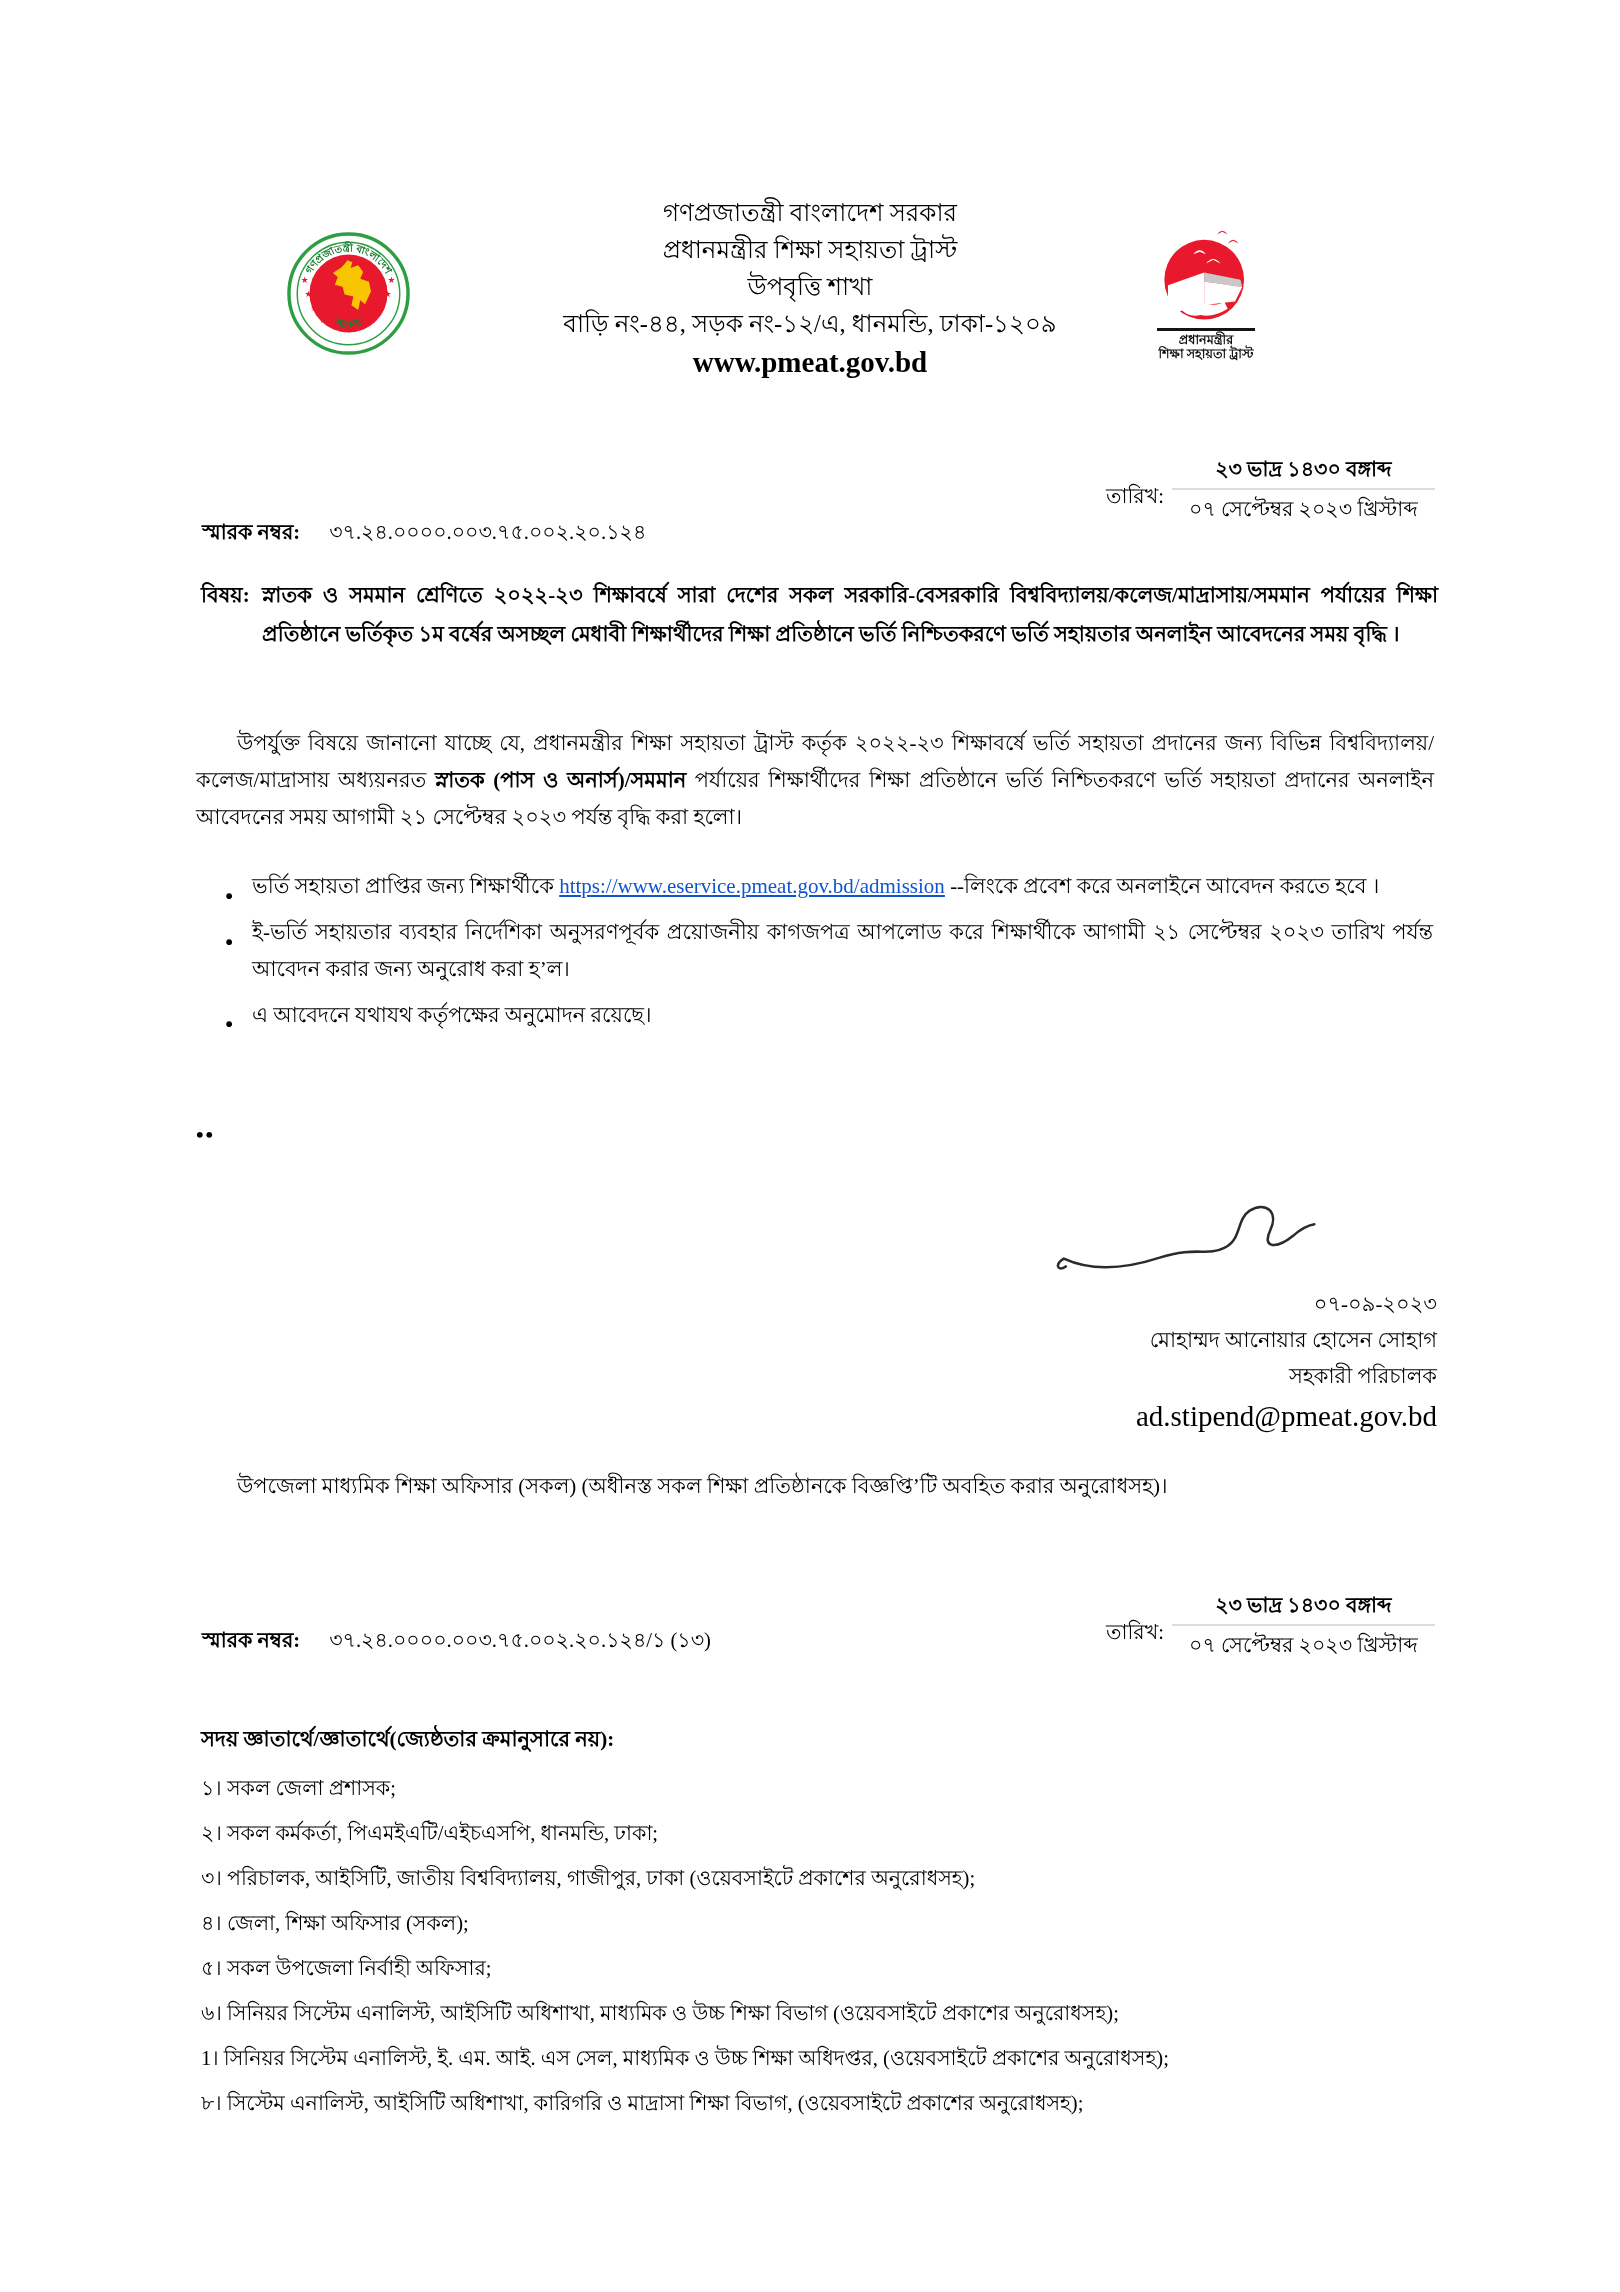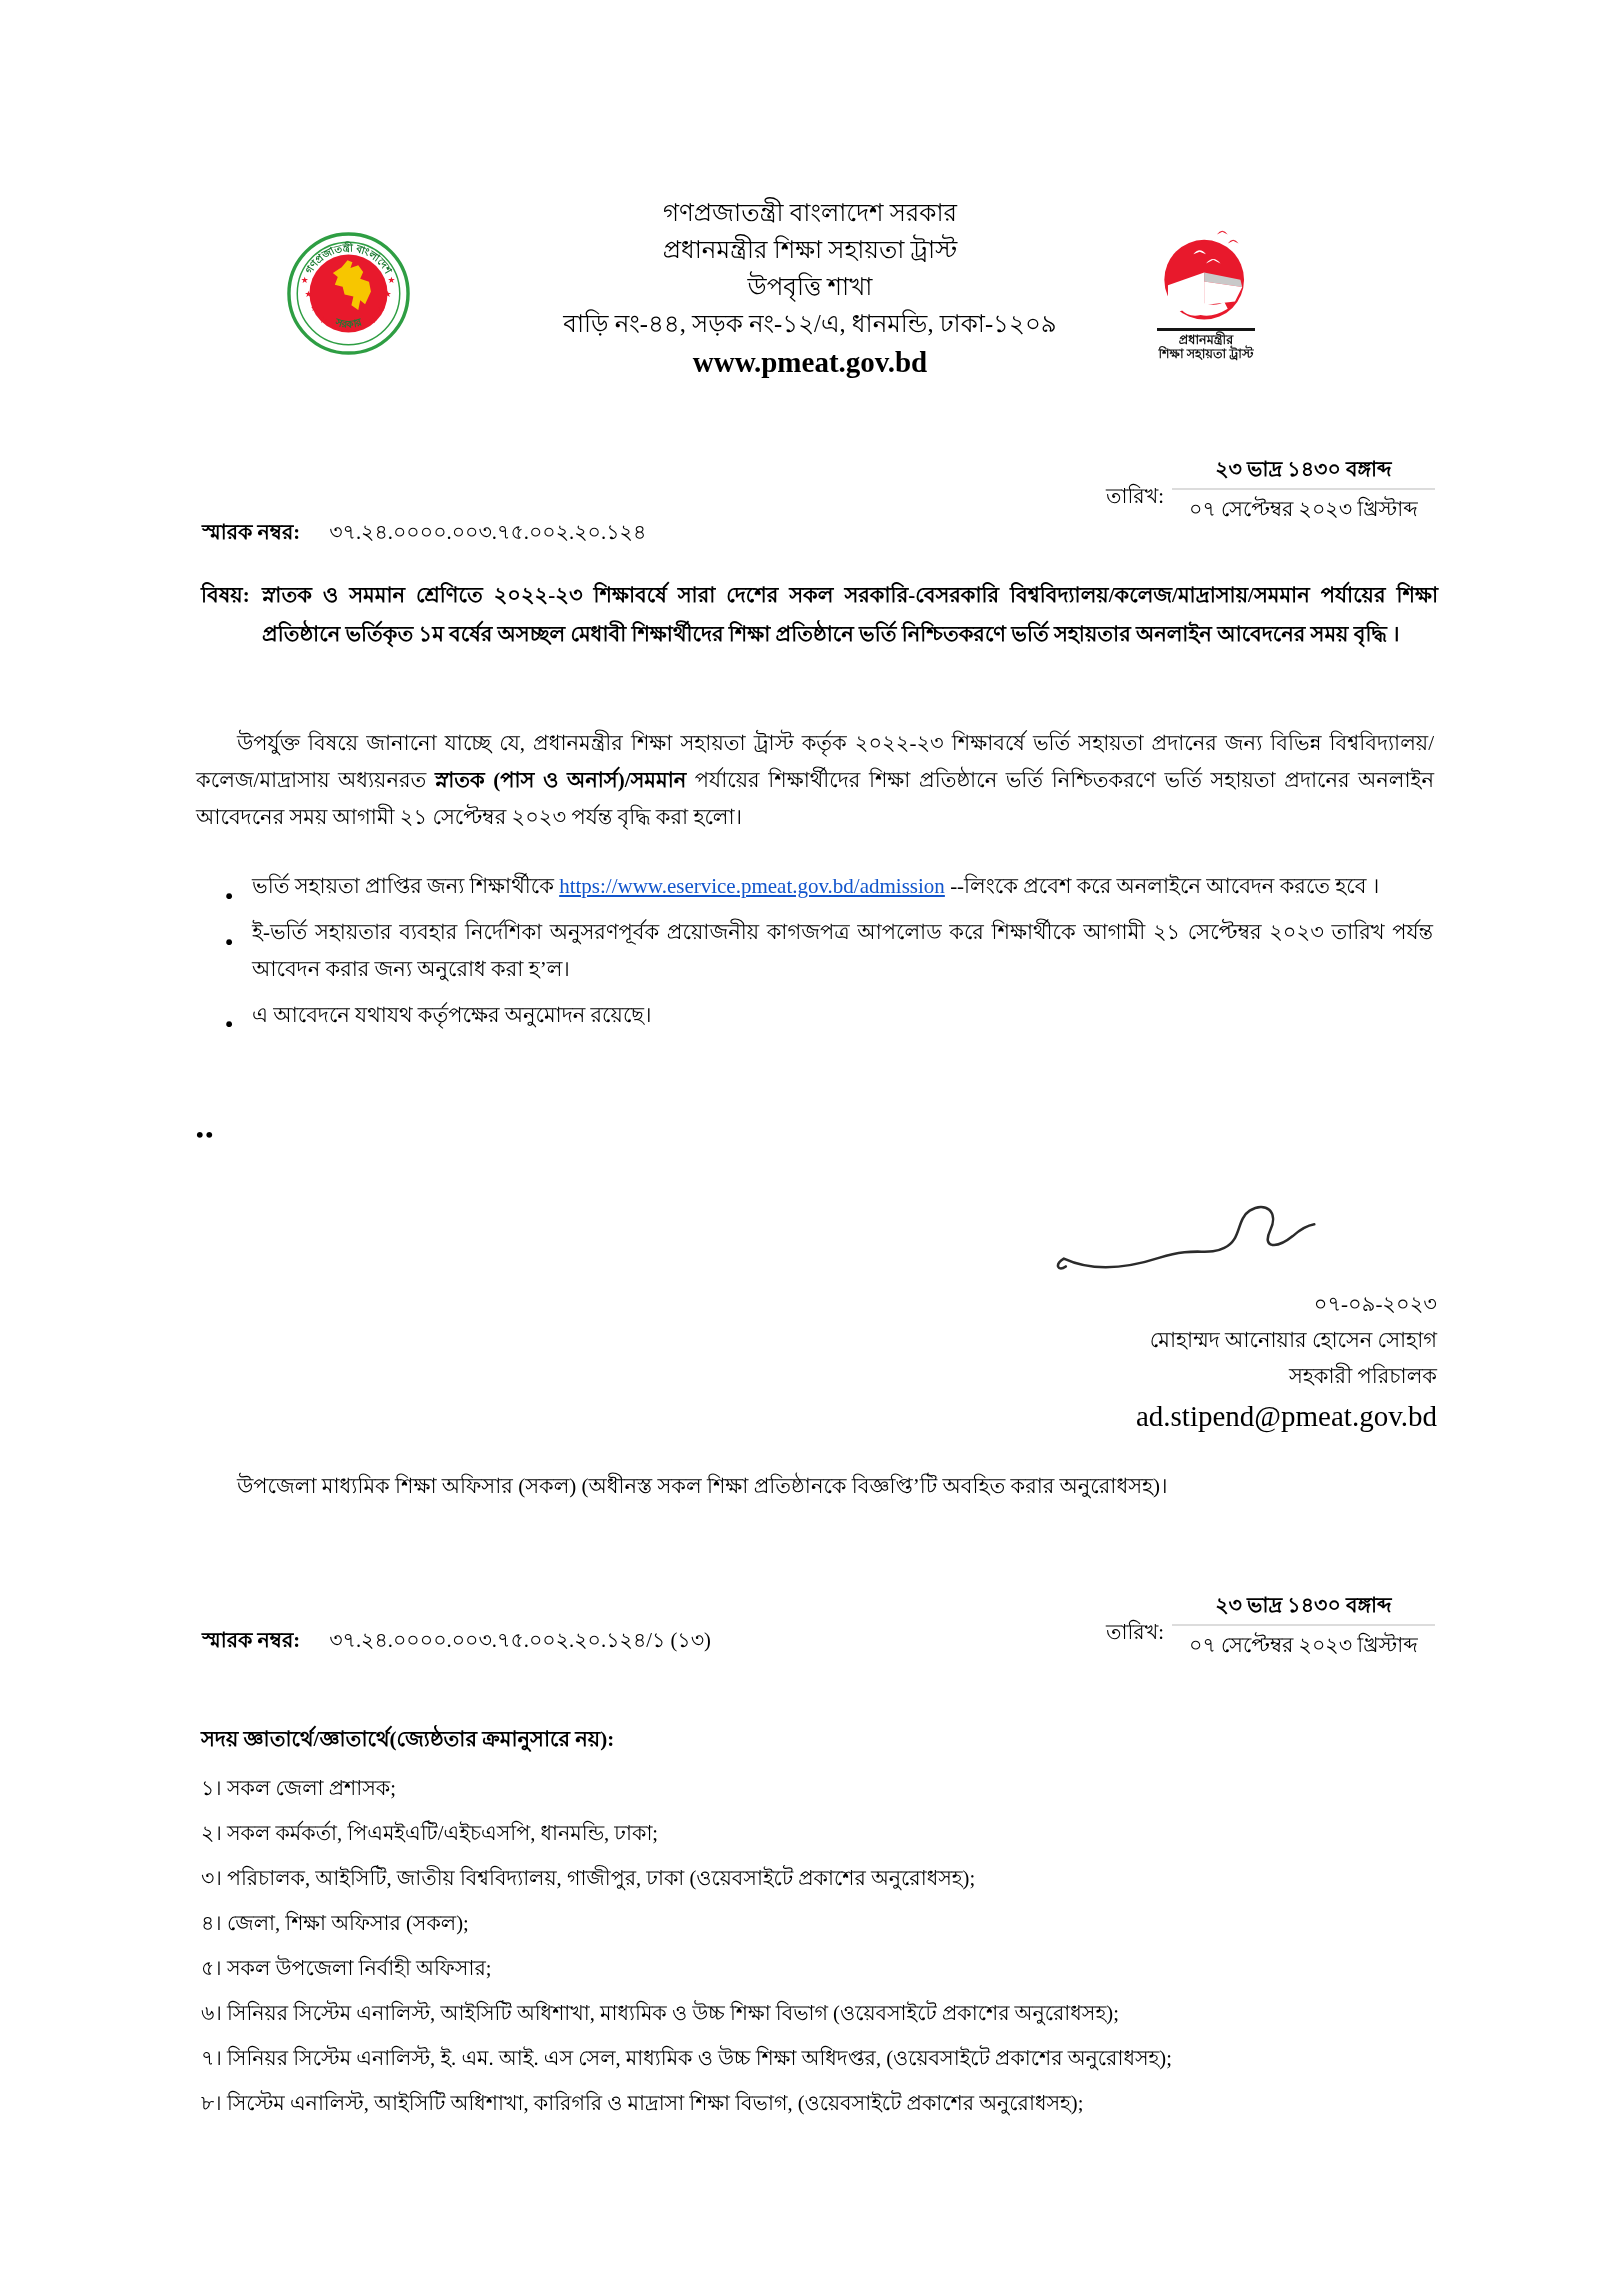--- a/index.html
+++ b/index.html
@@ -179,18 +179,18 @@
   </div>
 
   <div class="dist-heading">সদয় জ্ঞাতার্থে/জ্ঞাতার্থে(জ্যেষ্ঠতার ক্রমানুসারে নয়):</div>
   <div class="dist-list">
     <div class="dist-item">১। সকল জেলা প্রশাসক;</div>
     <div class="dist-item">২। সকল কর্মকর্তা, পিএমইএটি/এইচএসপি, ধানমন্ডি, ঢাকা;</div>
     <div class="dist-item">৩। পরিচালক, আইসিটি, জাতীয় বিশ্ববিদ্যালয়, গাজীপুর, ঢাকা (ওয়েবসাইটে প্রকাশের অনুরোধসহ);</div>
     <div class="dist-item">৪। জেলা, শিক্ষা অফিসার (সকল);</div>
     <div class="dist-item">৫। সকল উপজেলা নির্বাহী অফিসার;</div>
     <div class="dist-item">৬। সিনিয়র সিস্টেম এনালিস্ট, আইসিটি অধিশাখা, মাধ্যমিক ও উচ্চ শিক্ষা বিভাগ (ওয়েবসাইটে প্রকাশের অনুরোধসহ);</div>
-    <div class="dist-item">৭। সিনিয়র সিস্টেম এনালিস্ট, ই. এম. আই. এস সেল, মাধ্যমিক ও উচ্চ শিক্ষা অধিদপ্তর, (ওয়েবসাইটে প্রকাশের অনুরোধসহ);</div>
+    <div class="dist-item">1। সিনিয়র সিস্টেম এনালিস্ট, ই. এম. আই. এস সেল, মাধ্যমিক ও উচ্চ শিক্ষা অধিদপ্তর, (ওয়েবসাইটে প্রকাশের অনুরোধসহ);</div>
     <div class="dist-item">৮। সিস্টেম এনালিস্ট, আইসিটি অধিশাখা, কারিগরি ও মাদ্রাসা শিক্ষা বিভাগ, (ওয়েবসাইটে প্রকাশের অনুরোধসহ);</div>
   </div>
 
 </div>
 
 
 </body></html>

